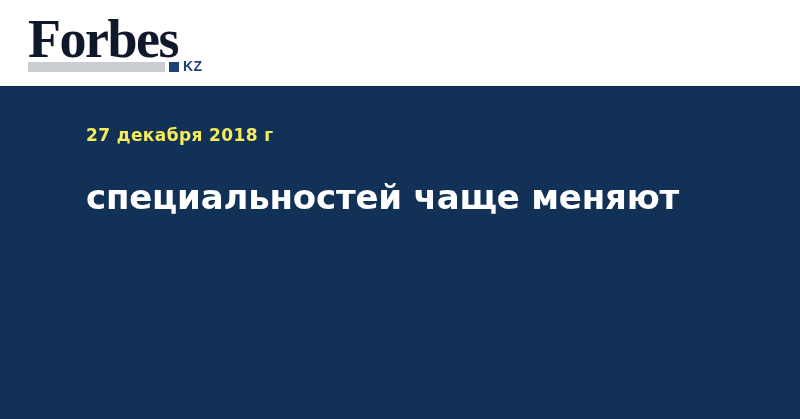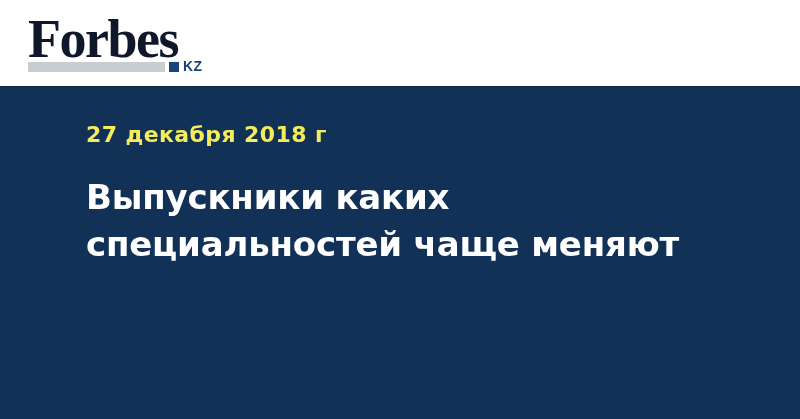--- a/index.html
+++ b/index.html
@@ -102,21 +102,21 @@
     top: 0;
     right: 40px;
   }
 
   .article-date {
     position: absolute;
     left: 0;
     top: 37px;
     font-family: "DejaVu Sans", "Liberation Sans", sans-serif;
     font-weight: 700;
-    font-size: 22px;
+    font-size: 17px;
     line-height: 22px;
     letter-spacing: 0.4px;
     color: #f4ec5c;
     white-space: nowrap;
   }
 
   .article-title {
     position: absolute;
     left: 0;
     top: 87px;
@@ -147,20 +147,19 @@
       <span class="logo-kz">KZ</span>
     </a>
   </div>
 
   <div class="hero">
     <div class="hero-inner">
 
       <div class="article-date">27 декабря 2018 г</div>
 
       <h1 class="article-title">
-        <span class="tline">Выпускники каких</span>
         <span class="tline">специальностей чаще меняют</span>
       </h1>
 
     </div>
   </div>
 
 </div>
 
 </body></html>

